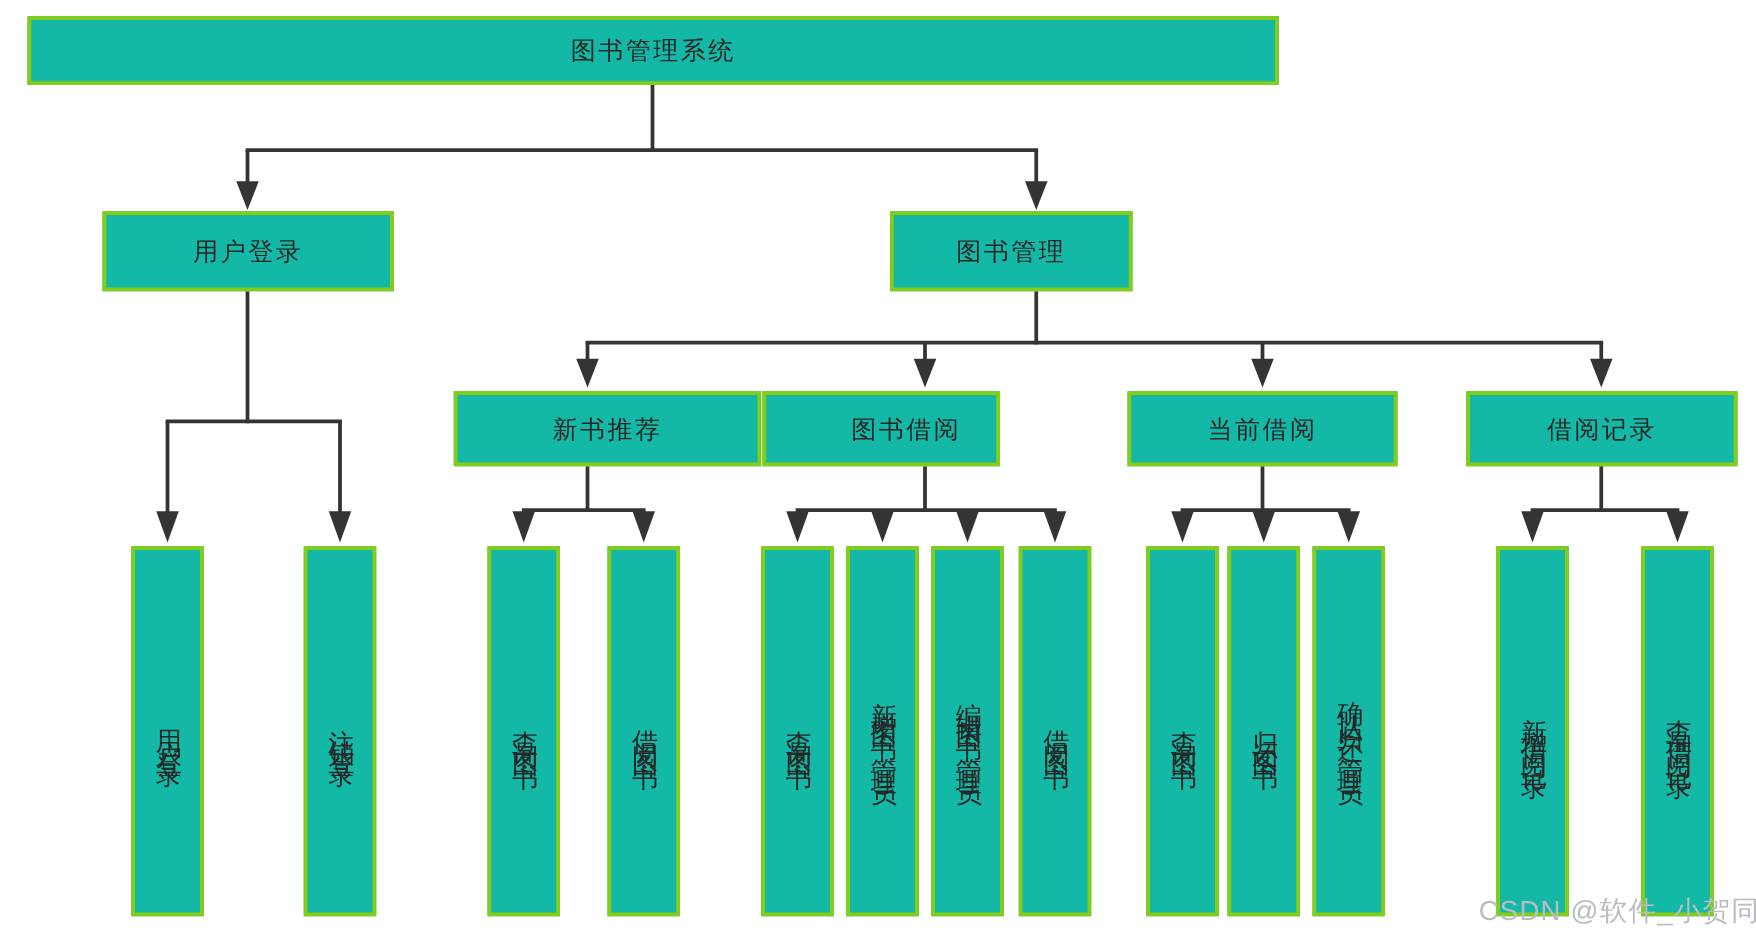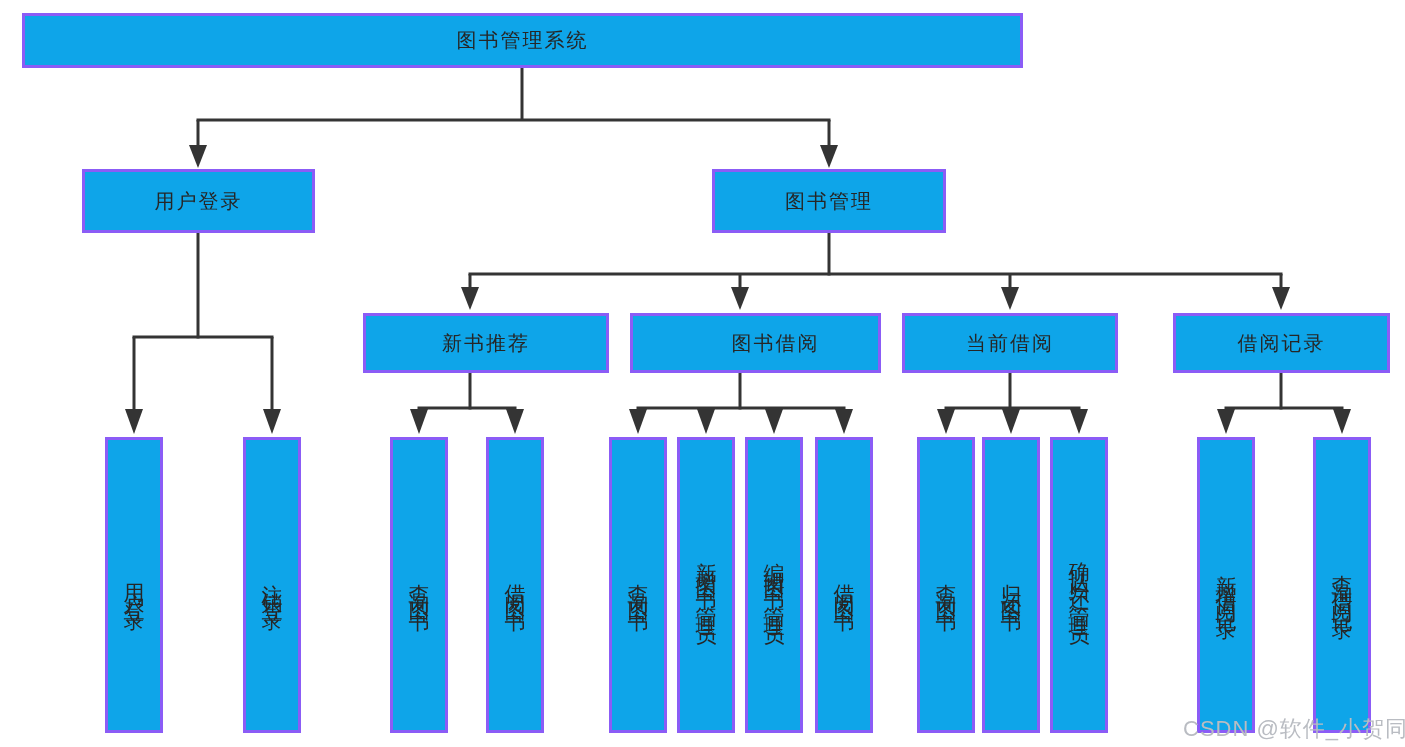--- a/index.html
+++ b/index.html
@@ -13,22 +13,22 @@
   }
   #connectors {
     position: absolute;
     left: 0; top: 0;
     width: 1405px; height: 747px;
     pointer-events: none;
   }
   .node {
     position: absolute;
     box-sizing: border-box;
-    border: 3px solid #8b5cf6;
-    background: #0ea5e9;
+    border: 3px solid #84cc16;
+    background: #14b8a6;
     display: flex;
     align-items: center;
     justify-content: center;
     color: #262626;
   }
   .node .label {
     font-size: 20px;
     letter-spacing: 2px;
     white-space: nowrap;
   }
@@ -116,28 +116,28 @@
     </g>
   </svg>
 
   <div class="node" style="left:22px; top:13px; width:1001px; height:55px;">
     <span class="label">图书管理系统</span>
   </div>
 
   <div class="node" style="left:82px; top:169px; width:233px; height:64px;">
     <span class="label">用户登录</span>
   </div>
-  <div class="node" style="left:712px; top:169px; width:234px; height:64px;">
+  <div class="node" style="left:712px; top:169px; width:194px; height:64px;">
     <span class="label">图书管理</span>
   </div>
 
   <div class="node" style="left:363px; top:313px; width:246px; height:60px;">
     <span class="label">新书推荐</span>
   </div>
-  <div class="node" style="left:630px; top:313px; width:251px; height:60px;padding-left:40px;">
+  <div class="node" style="left:610px; top:313px; width:190px; height:60px;padding-left:40px;">
     <span class="label">图书借阅</span>
   </div>
   <div class="node" style="left:902px; top:313px; width:216px; height:60px;text-align:right;">
     <span class="label">当前借阅</span>
   </div>
   <div class="node" style="left:1173px; top:313px; width:217px; height:60px;">
     <span class="label">借阅记录</span>
   </div>
 
   <div class="node vertical" style="left:105px; top:437px; width:58px; height:296px;">

